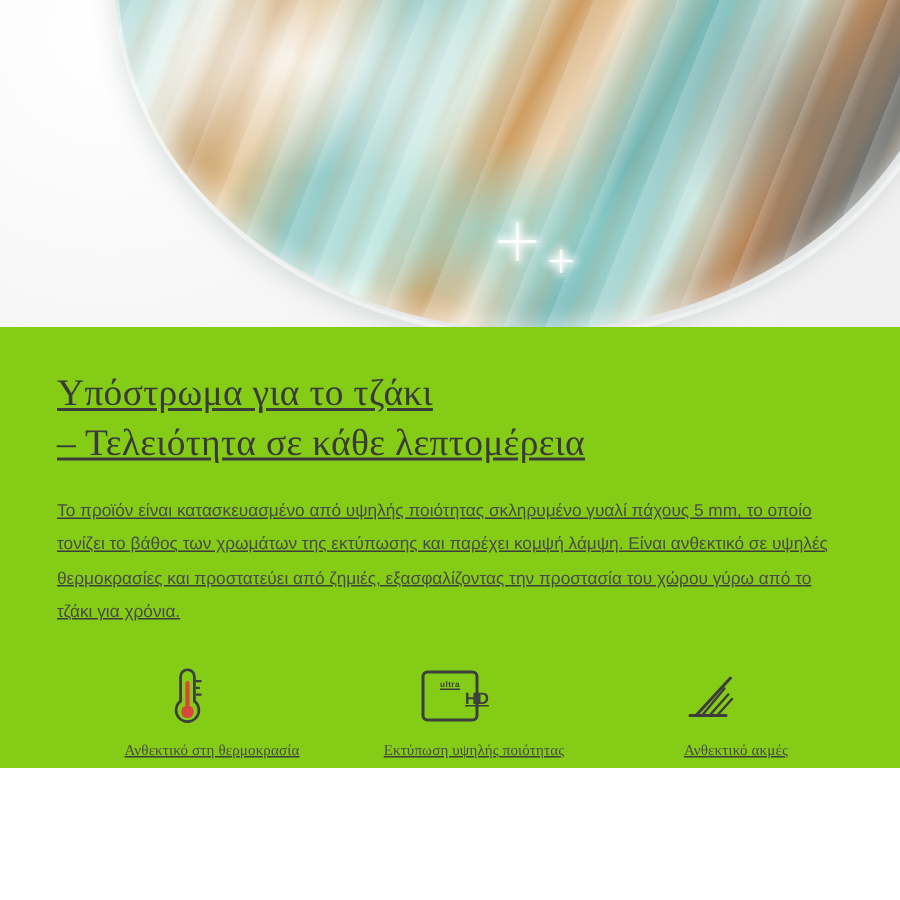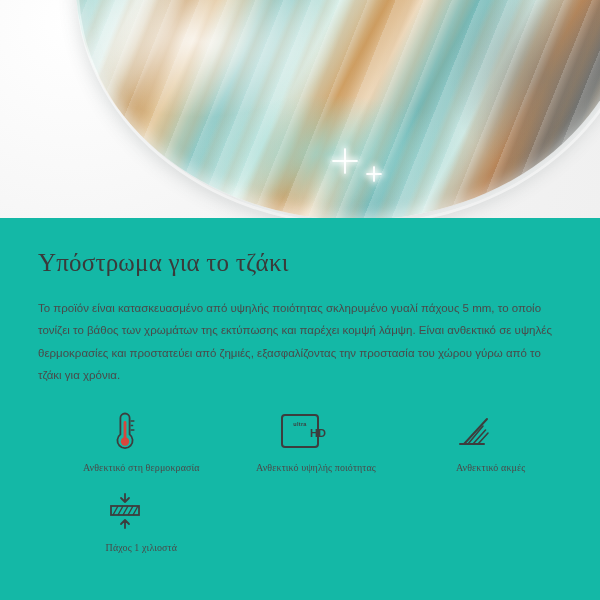--- a/index.html
+++ b/index.html
@@ -11,23 +11,24 @@
     height: 600px;
     overflow: hidden;
     background: #ffffff;
     font-family: "Liberation Sans", sans-serif;
     color: #3d3d3d;
   }
 
   .page {
     position: relative;
     width: 600px;
-    height: 600px;
-    background: #14b8a6;
-    overflow: hidden;
+    height: 512px;
+    background: #84cc16;
+    overflow: hidden;
+    text-decoration: underline;
   }
 
   
   .hero {
     position: relative;
     width: 600px;
     height: 218px;
     background: #f2f2f2;
     overflow: hidden;
   }
@@ -213,20 +214,21 @@
     <div class="plate"></div>
     <div class="plate-edge"></div>
     <div class="sparkle sparkle-1"></div>
     <div class="sparkle sparkle-2"></div>
   </div>
 
   <div class="content">
 
     <h1 class="headline">
       <span>Υπόστρωμα για το τζάκι</span>
+      <span class="line2">– Τελειότητα σε κάθε λεπτομέρεια</span>
     </h1>
 
     <p class="body-copy">Το προϊόν είναι κατασκευασμένο από υψηλής ποιότητας σκληρυμένο γυαλί πάχους 5 mm, το οποίο τονίζει το βάθος των χρωμάτων της εκτύπωσης και παρέχει κομψή λάμψη. Είναι ανθεκτικό σε υψηλές θερμοκρασίες και προστατεύει από ζημιές, εξασφαλίζοντας την προστασία του χώρου γύρω από το τζάκι για χρόνια.</p>
 
     <div class="features">
 
       <div class="feature">
         <div class="feature-icon">
           <svg width="26" height="42" viewBox="0 0 26 42">
             <path d="M13 3.5c-2.6 0-4.6 2-4.6 4.5v16.4a7.6 7.6 0 1 0 9.2 0V8c0-2.5-2-4.5-4.6-4.5z" fill="none" stroke="#3d3d3d" stroke-width="1.8"></path>
@@ -240,21 +242,21 @@
         <div class="feature-label">Ανθεκτικό στη θερμοκρασία</div>
       </div>
 
       <div class="feature">
         <div class="feature-icon">
           <div class="hd-badge">
             <span class="ultra">ultra</span>
             <span class="hd">HD</span>
           </div>
         </div>
-        <div class="feature-label">Ανθεκτικό υψηλής ποιότητας</div>
+        <div class="feature-label">Εκτύπωση υψηλής ποιότητας</div>
       </div>
 
 
 
       <div class="feature">
         <div class="feature-icon">
           <svg width="36" height="34" viewBox="0 0 36 34">
             <path d="M7 30 30 5" stroke="#3d3d3d" stroke-width="2" stroke-linecap="round" fill="none"></path>
             <path d="M3 30h24" stroke="#3d3d3d" stroke-width="2" stroke-linecap="round" fill="none"></path>
             <path d="M11 30 26 12M16 30 28.5 16M21 30 31 19" stroke="#3d3d3d" stroke-width="1.6" stroke-linecap="round" fill="none"></path>

